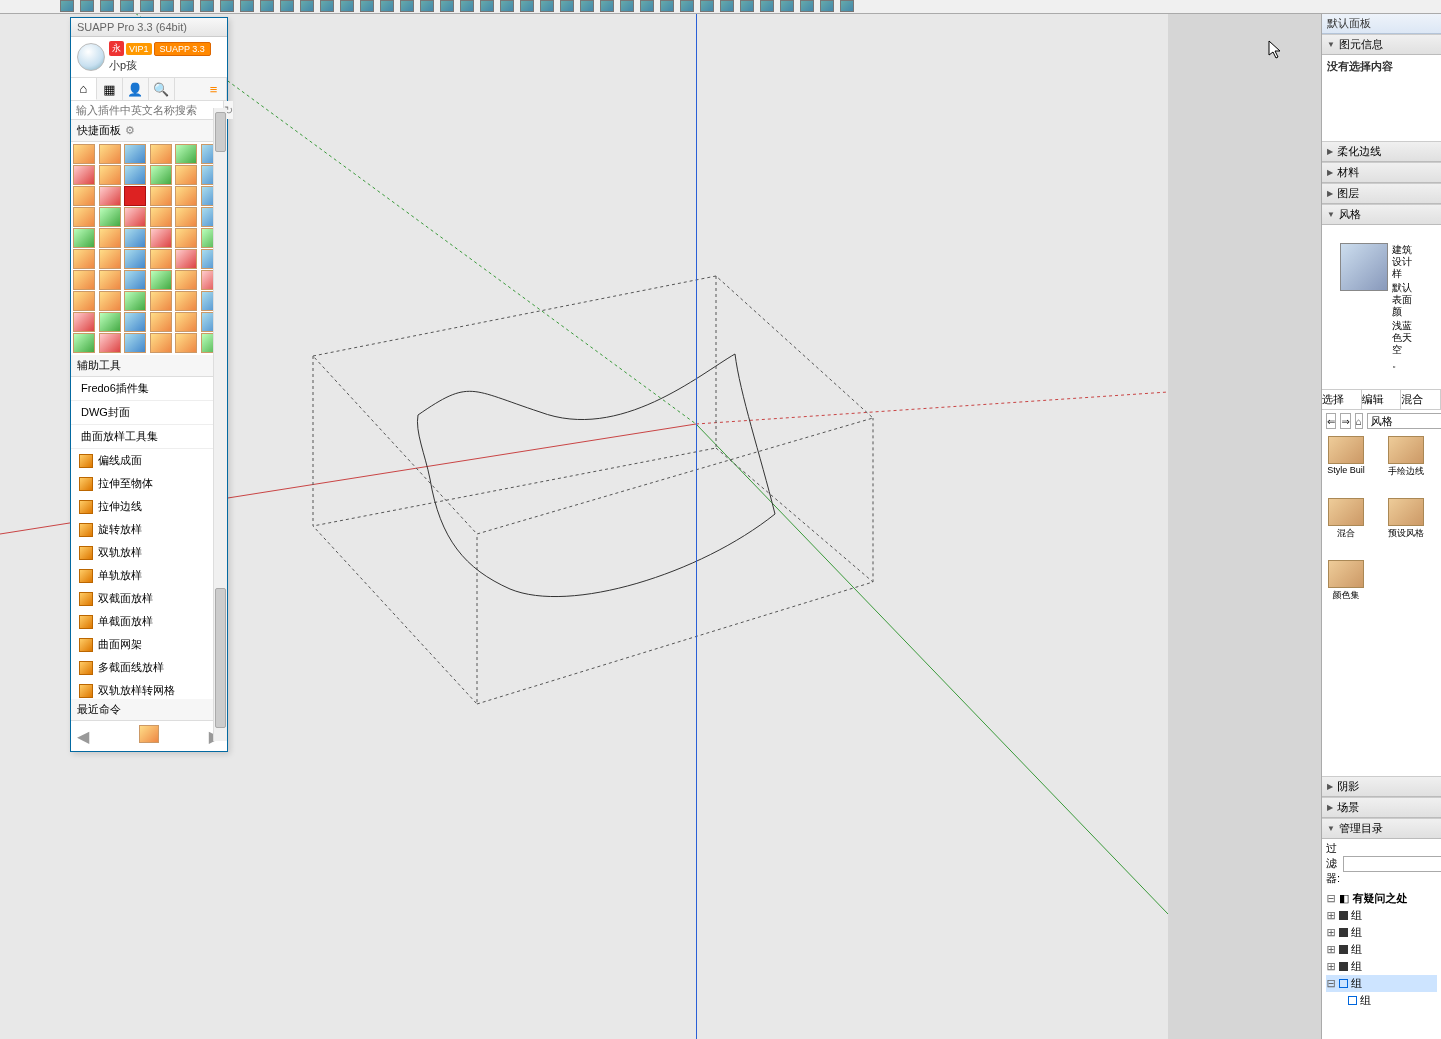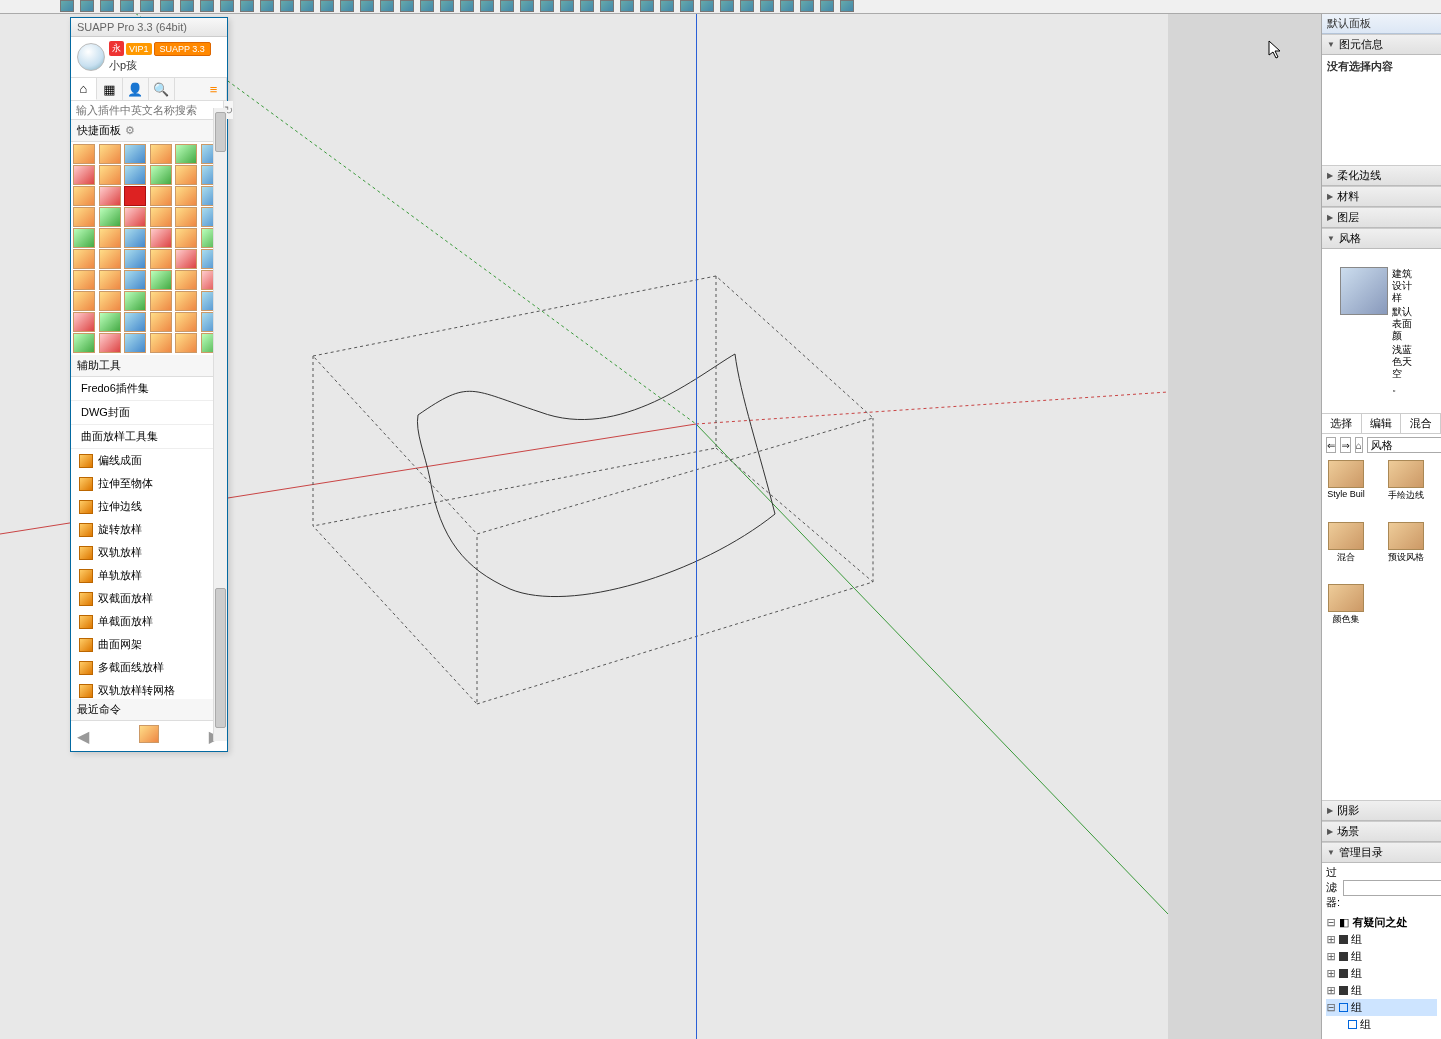--- a/index.html
+++ b/index.html
@@ -46,24 +46,24 @@
 .tool-list-item .ico { width:14px; height:14px; background:linear-gradient(135deg,#fc6,#d70); border:1px solid #b60; flex-shrink:0;}
 .scrollbar { position:absolute; right:0; top:90px; bottom:10px; width:14px; background:#f0f0f0; border-left:1px solid #ddd;}
 .scrollbar .thumb { position:absolute; left:1px; right:1px; background:#ccc; border:1px solid #aaa; border-radius:2px;}
 
 
 .right-panel { position:absolute; right:0; top:14px; width:120px; height:1025px; background:#fff; border-left:1px solid #aaa; font-size:11px; }
 .rp-title { background:linear-gradient(#eef3fa,#dce7f5); border-bottom:1px solid #b4c4d8; padding:2px 5px; color:#333;}
 .rp-sect { background:linear-gradient(#f0f0f0,#e0e0e0); border-top:1px solid #ccc; border-bottom:1px solid #bbb; padding:2px 5px; display:flex; align-items:center; gap:4px; cursor:pointer;}
 .rp-sect .tri { font-size:8px; color:#555;}
 .rp-body { padding:4px 5px; color:#333; }
-.rp-body.big { height:110px; }
+.rp-body.big { height:86px; }
 .style-desc { font-size:10px; line-height:12px; padding:1px 2px;}
 .rp-tabs { display:flex; border-top:1px solid #ccc; border-bottom:1px solid #ccc;}
-.rp-tabs .rt { flex:1; text-align:center; padding:2px 0; font-size:11px; border-right:1px solid #ccc; cursor:pointer;}
+.rp-tabs .rt { flex:1; padding:2px 0; font-size:11px; border-right:1px solid #ccc; cursor:pointer;}
 .rp-tabs .rt.active { background:#fff; }
 .nav-row { display:flex; gap:4px; padding:3px 4px; align-items:center;}
 .nav-row .nb { width:16px; height:16px; border:1px solid #aaa; display:flex; align-items:center; justify-content:center; font-size:10px; cursor:pointer;}
 .nav-row input { flex:1; border:1px solid #aaa; font-size:11px; padding:1px 3px;}
 .style-grid { display:flex; flex-wrap:wrap; gap:20px; padding:4px;}
 .style-grid .sg { width:40px; text-align:center;}
 .style-grid .sg .box { width:36px; height:28px; background:linear-gradient(135deg,#ec9,#c96); border:1px solid #a85; margin:0 auto;}
 .style-grid .sg .lbl { font-size:9px; margin-top:1px; }
 .filter-row { display:flex; align-items:center; padding:2px 4px; gap:3px;}
 .filter-row input { flex:1; border:1px solid #aaa; padding:1px 3px; font-size:11px;}

